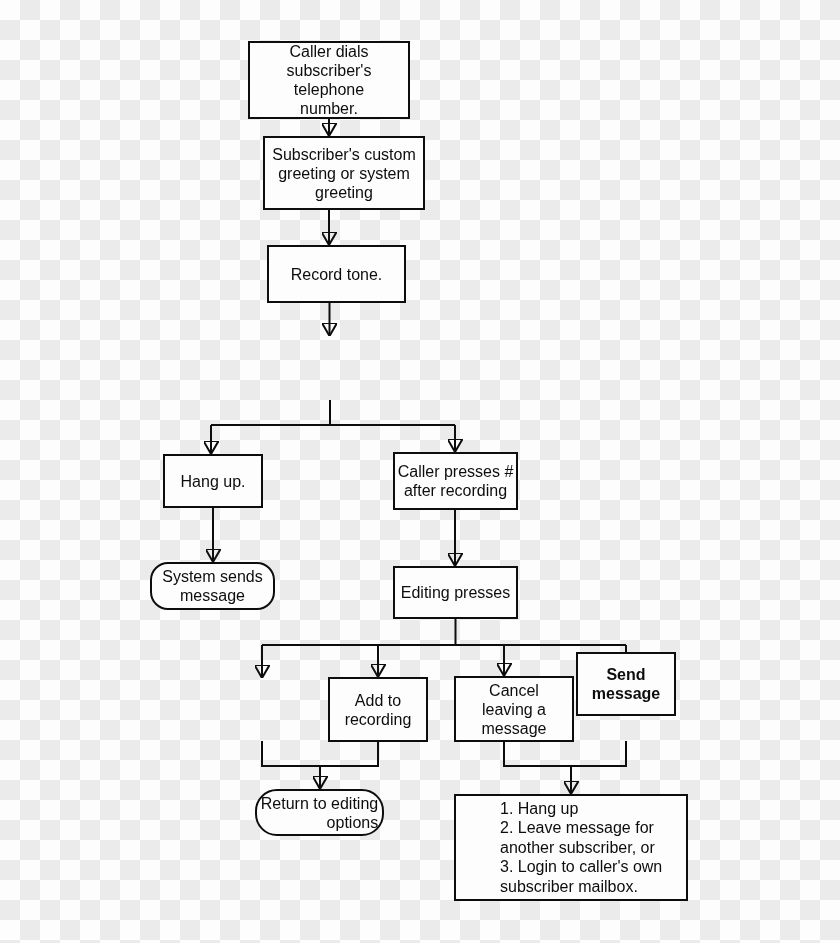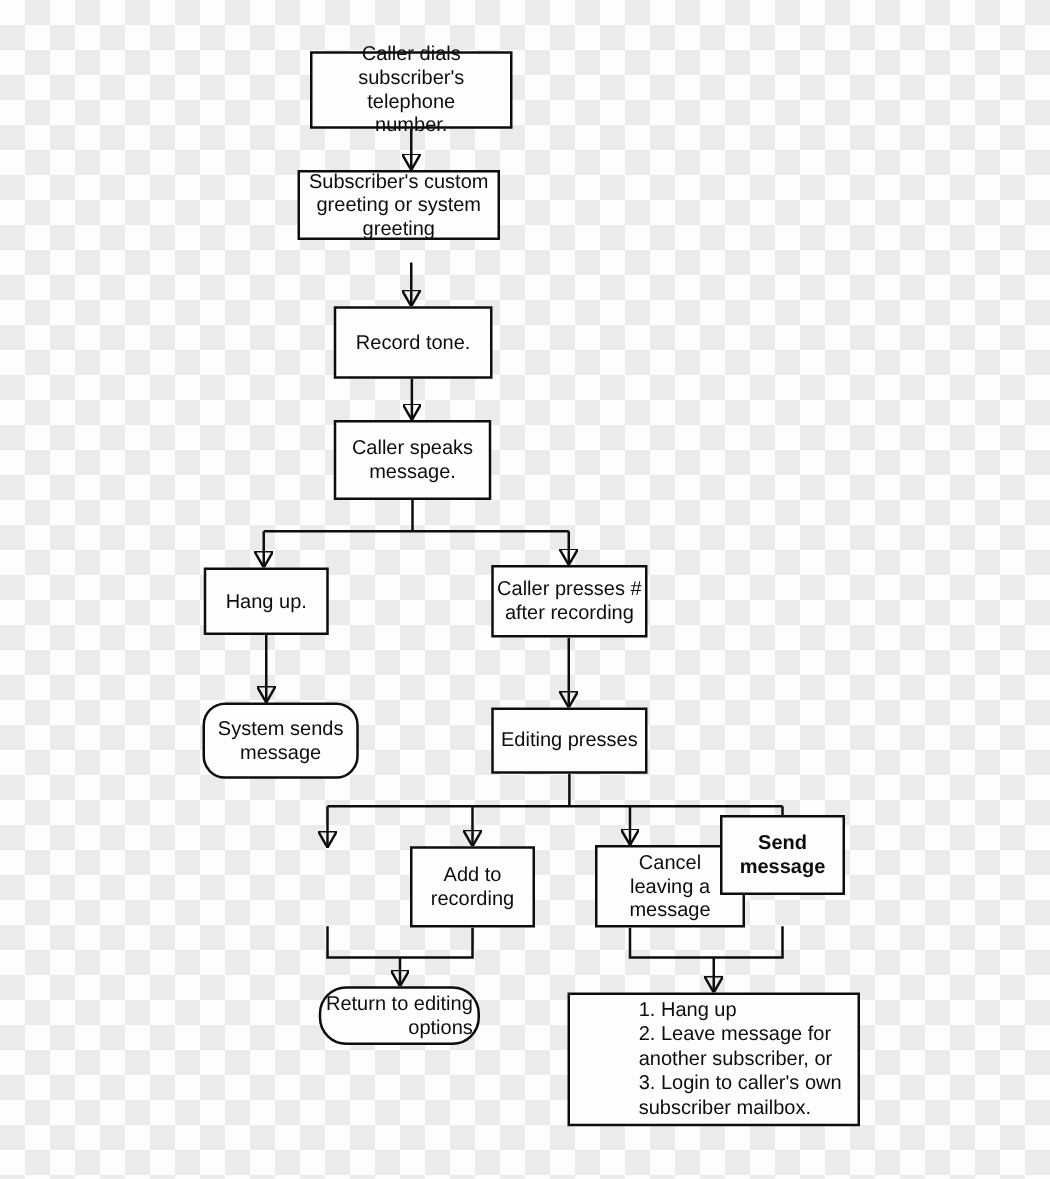--- a/index.html
+++ b/index.html
@@ -40,21 +40,21 @@
     display: flex;
     align-items: center;
     justify-content: center;
     text-align: center;
   }
   .node.stadium-sm { border-radius: 18px; }
   .node.stadium-lg { border-radius: 22px; text-align: right; }
   .node.menu {
     justify-content: flex-start;
     text-align: left;
-    padding-left: 55px;
+    padding-left: 44px;
     line-height: 19.5px;
   }
 </style>
 </head>
 <body>
 
 <div class="canvas" style="--ck-light: #fdfdfd; --ck-dark: #ebebeb;">
 
   <svg class="connectors" viewBox="0 0 840 943">
     <defs>
@@ -93,48 +93,46 @@
     <g>
       <path d="M262 741 V766 H378 V742"></path>
       <path d="M320 766 V789" marker-end="url(#ah)"></path>
     </g>
     <g>
       <path d="M504 742 V766 H626 V741"></path>
       <path d="M571 766 V794" marker-end="url(#ah)"></path>
     </g>
   </svg>
 
-  <div class="node" style="left:248px; top:41px; width:162px; height:62px;">Caller dials
+  <div class="node" style="left:248px; top:41px; width:162px; height:78px;">Caller dials
 subscriber's telephone
 number.</div>
 
-  <div class="node" style="left:238px; top:136px; width:162px; height:56px;">Subscriber's custom
+  <div class="node" style="left:263px; top:136px; width:162px; height:74px;">Subscriber's custom
 greeting or system
 greeting</div>
 
-  <div class="node" style="left:267px; top:245px; width:127px; height:58px;">Record tone.</div>
+  <div class="node" style="left:267px; top:245px; width:139px; height:58px;">Record tone.</div>
 
-  <div class="node" style="left:267px; top:336px; width:126px; height:64px;">Caller speaks
-message.</div>
 
   <div class="node" style="left:393px; top:452px; width:125px; height:58px;">Caller presses #
 after recording</div>
 
   <div class="node" style="left:163px; top:454px; width:100px; height:54px;">Hang up.</div>
 
-  <div class="node stadium-sm" style="left:150px; top:562px; width:125px; height:61px;margin-left:12px;">System sends
+  <div class="node stadium-sm" style="left:150px; top:562px; width:125px; height:48px;">System sends
 message</div>
 
   <div class="node" style="left:393px; top:566px; width:125px; height:53px;">Editing presses</div>
 
 
   <div class="node" style="left:328px; top:677px; width:100px; height:65px;text-align:center;">Add to
 recording</div>
 
-  <div class="node" style="left:454px; top:676px; width:120px; height:66px;margin-left:22px;">Cancel
+  <div class="node" style="left:454px; top:676px; width:120px; height:66px;">Cancel
 leaving a
 message</div>
 
   <div class="node" style="left:576px; top:652px; width:100px; height:64px;font-weight:bold;">Send
 message</div>
 
   <div class="node stadium-lg" style="left:255px; top:789px; width:129px; height:47px;">Return to editing
 options</div>
 
   <div class="node menu" style="left:454px; top:794px; width:234px; height:107px;">1. Hang up

